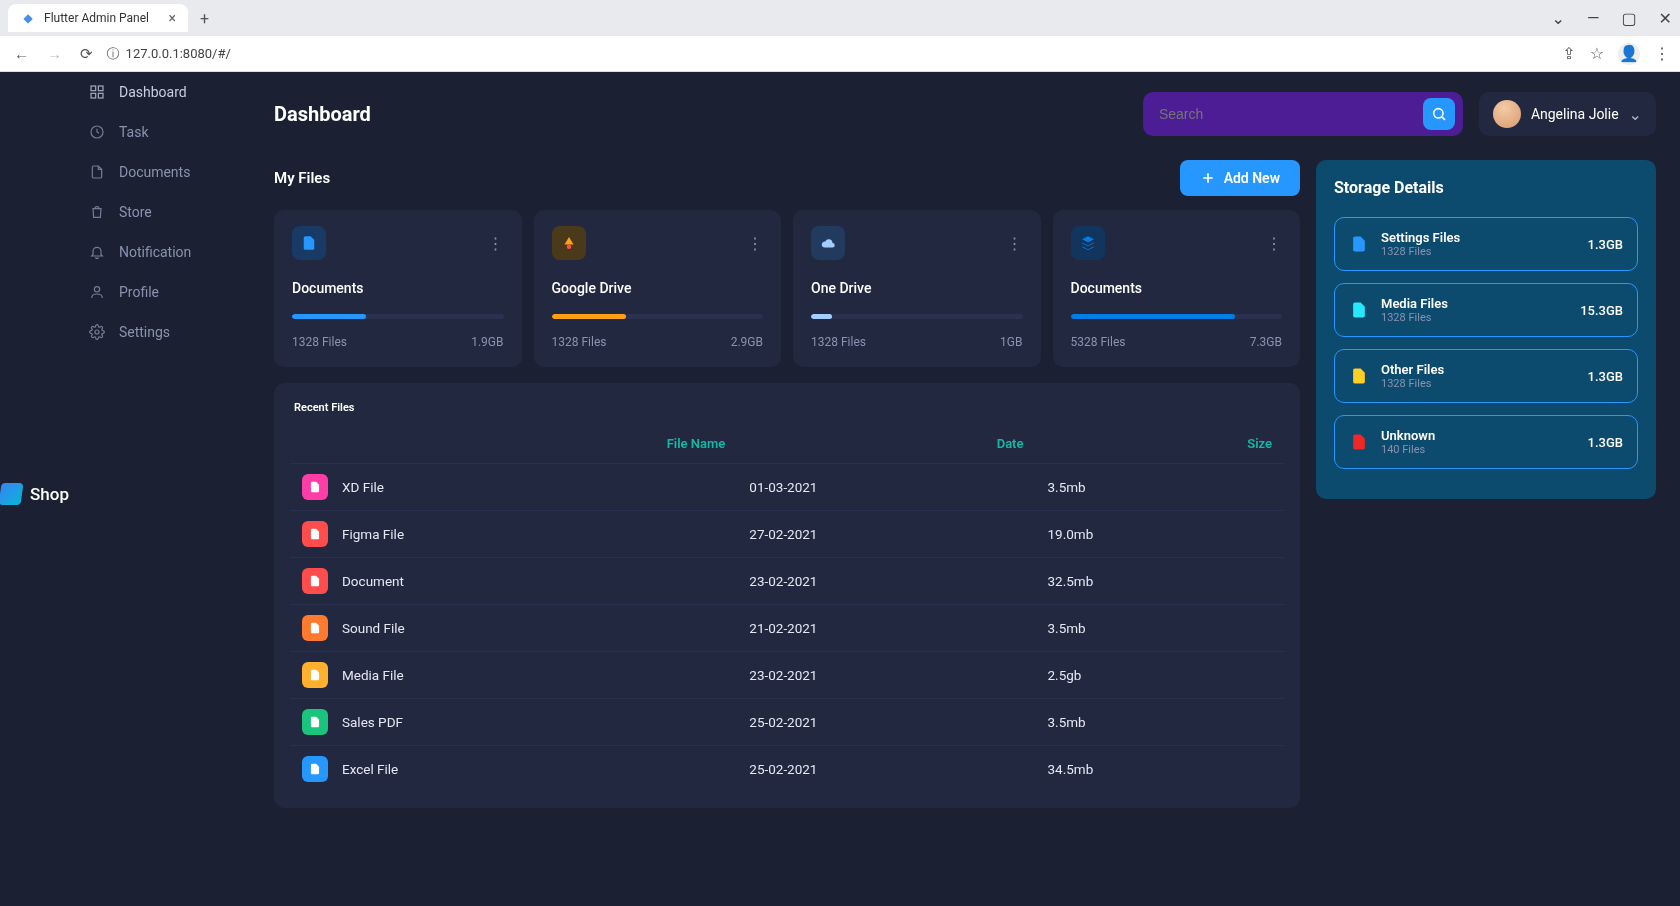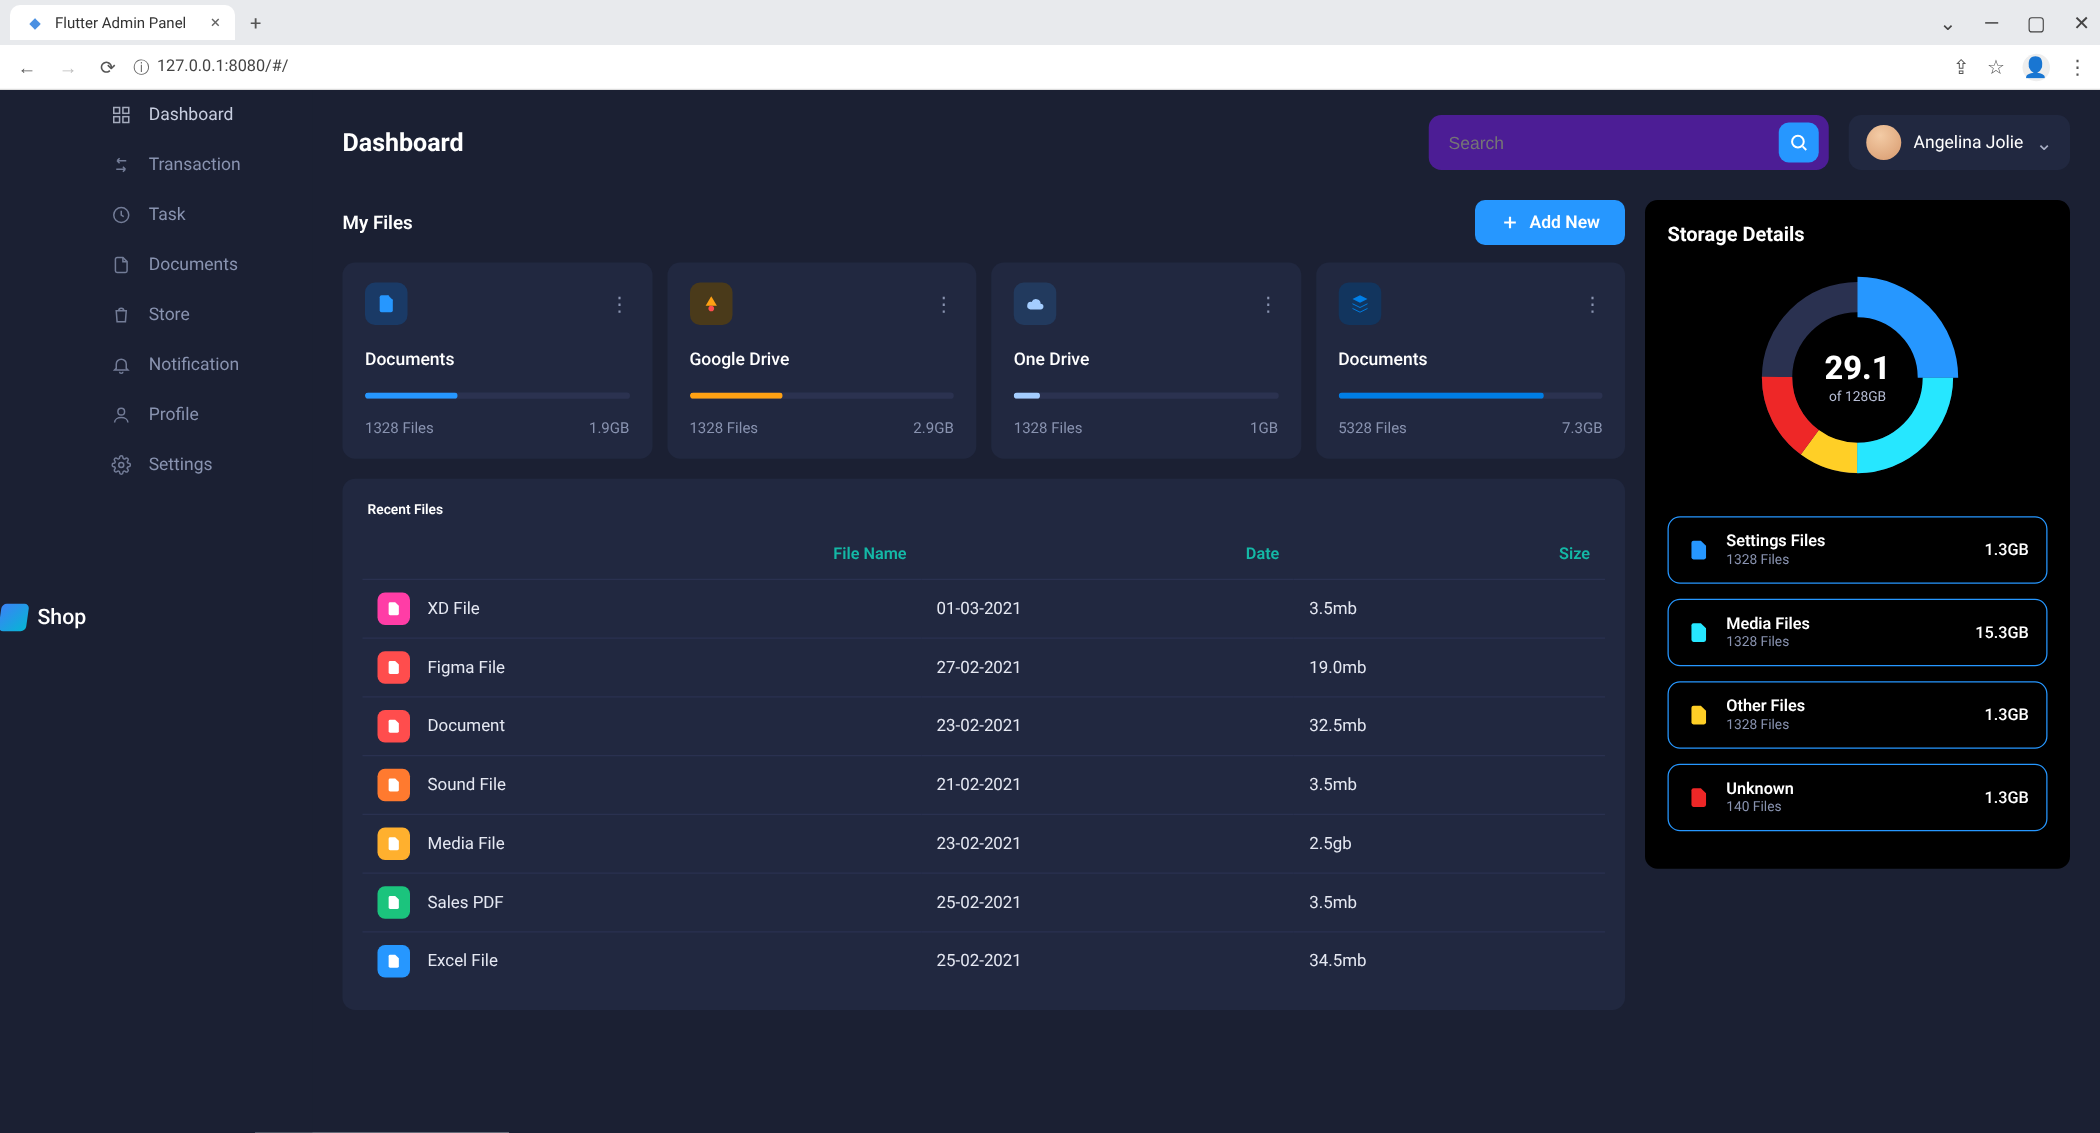--- a/index.html
+++ b/index.html
@@ -36,21 +36,21 @@
   .search-wrap { margin-left: auto; background: #4c1d95; border-radius: 10px; padding: 6px 8px 6px 16px; display: flex; align-items: center; width: 320px; }
   .search-input { background: transparent; border: none; outline: none; color: #8993b0; font-size: 14px; flex: 1; }
   .search-btn { background: #2697ff; width: 32px; height: 32px; border-radius: 8px; display: flex; align-items: center; justify-content: center; cursor: pointer; }
   .user-chip { background: #212840; border-radius: 10px; padding: 8px 14px; display: flex; align-items: center; gap: 10px; cursor: pointer; }
   .avatar { width: 28px; height: 28px; border-radius: 50%; background: radial-gradient(circle at 40% 30%, #f3cba5, #d89a6e); }
   .user-name { font-size: 14px; }
   .chev { color: #aab0c6; }
   
   .content-row { display: flex; gap: 16px; align-items: flex-start; }
   .left-col { flex: 1; }
-  .right-col { width: 340px; background: #000000; border-radius: 10px; padding: 18px; }
+  .right-col { width: 340px; background: #0c4a6e; border-radius: 10px; padding: 18px; }
   
   .myfiles-head { display: flex; align-items: center; margin-bottom: 14px; }
   .section-title-sm { font-size: 15px; font-weight: 600; }
   .add-btn { margin-left: auto; background: #2697ff; border-radius: 8px; padding: 10px 20px; display: flex; align-items: center; gap: 8px; font-size: 14px; font-weight: 600; cursor: pointer; }
   
   .cards { display: grid; grid-template-columns: repeat(4,1fr); gap: 12px; margin-bottom: 16px; }
   .card { background: #212840; border-radius: 10px; padding: 16px 18px 18px; }
   .card-top { display: flex; align-items: center; justify-content: space-between; margin-bottom: 20px; }
   .card-icon { width: 34px; height: 34px; border-radius: 8px; display: flex; align-items: center; justify-content: center; }
   .dots { color: #8993b0; font-size: 16px; cursor: pointer; }
@@ -131,26 +131,20 @@
             <svg class="nav-icon-s" viewBox="0 0 24 24" fill="none" stroke="currentColor" stroke-width="1.8">
               <rect x="3" y="3" width="7" height="7"></rect>
               <rect x="14" y="3" width="7" height="7"></rect>
               <rect x="3" y="14" width="7" height="7"></rect>
               <rect x="14" y="14" width="7" height="7"></rect>
             </svg>
             <span>Dashboard</span>
           </div>
           <div class="nav-item">
             <svg class="nav-icon-s" viewBox="0 0 24 24" fill="none" stroke="currentColor" stroke-width="1.8">
-              <path d="M7 7h11M7 7l3-3M7 7l3 3M17 17H6M17 17l-3-3M17 17l-3 3"></path>
-            </svg>
-            <span>Transaction</span>
-          </div>
-          <div class="nav-item">
-            <svg class="nav-icon-s" viewBox="0 0 24 24" fill="none" stroke="currentColor" stroke-width="1.8">
               <circle cx="12" cy="12" r="9"></circle>
               <path d="M12 7v5l3 2"></path>
             </svg>
             <span>Task</span>
           </div>
           <div class="nav-item">
             <svg class="nav-icon-s" viewBox="0 0 24 24" fill="none" stroke="currentColor" stroke-width="1.8">
               <path d="M14 3H7a2 2 0 0 0-2 2v14a2 2 0 0 0 2 2h10a2 2 0 0 0 2-2V8z"></path>
               <path d="M14 3v5h5"></path>
             </svg>
@@ -405,35 +399,20 @@
     <td>25-02-2021</td>
     <td>34.5mb</td>
                   </tr>
                 </tbody>
             </table>
           </div>
         </div>
 
         <div class="right-col">
           <div class="storage-title">Storage Details</div>
-          <div class="donut-wrap">
-            <svg viewBox="0 0 42 42" width="170" height="170">
-              <circle cx="21" cy="21" r="15.9" fill="none" stroke="#2a3150" stroke-width="6"></circle>
-              <g id="donut-segs" transform="rotate(-90 21 21)">
-                  <circle cx="21" cy="21" r="15.9" fill="none" stroke="#2697ff" stroke-width="8" stroke-dasharray="24.975661596038854 74.92698478811656" stroke-dashoffset="0"></circle>
-                  <circle cx="21" cy="21" r="15.9" fill="none" stroke="#26e7ff" stroke-width="6" stroke-dasharray="24.975661596038854 74.92698478811656" stroke-dashoffset="-24.975661596038854"></circle>
-                  <circle cx="21" cy="21" r="15.9" fill="none" stroke="#ffcf26" stroke-width="6" stroke-dasharray="9.990264638415542 89.91238174573988" stroke-dashoffset="-49.95132319207771"></circle>
-                  <circle cx="21" cy="21" r="15.9" fill="none" stroke="#ee2727" stroke-width="6" stroke-dasharray="14.985396957623312 84.91724942653211" stroke-dashoffset="-59.94158783049325"></circle>
-                </g>
-            </svg>
-            <div class="donut-center">
-              <div class="donut-val">29.1</div>
-              <div class="donut-sub">of 128GB</div>
-            </div>
-          </div>
           <div id="storage-items">
               <div class="st-item">
     <svg class="st-icon" viewBox="0 0 24 24" fill="#2697ff">
                   <path d="M14 3H7a2 2 0 0 0-2 2v14a2 2 0 0 0 2 2h10a2 2 0 0 0 2-2V8z"></path>
                 </svg>
     <div class="st-text">
       <div class="st-name">Settings Files</div>
       <div class="st-count">1328 Files</div>
     </div>
     <div class="st-size">1.3GB</div>

